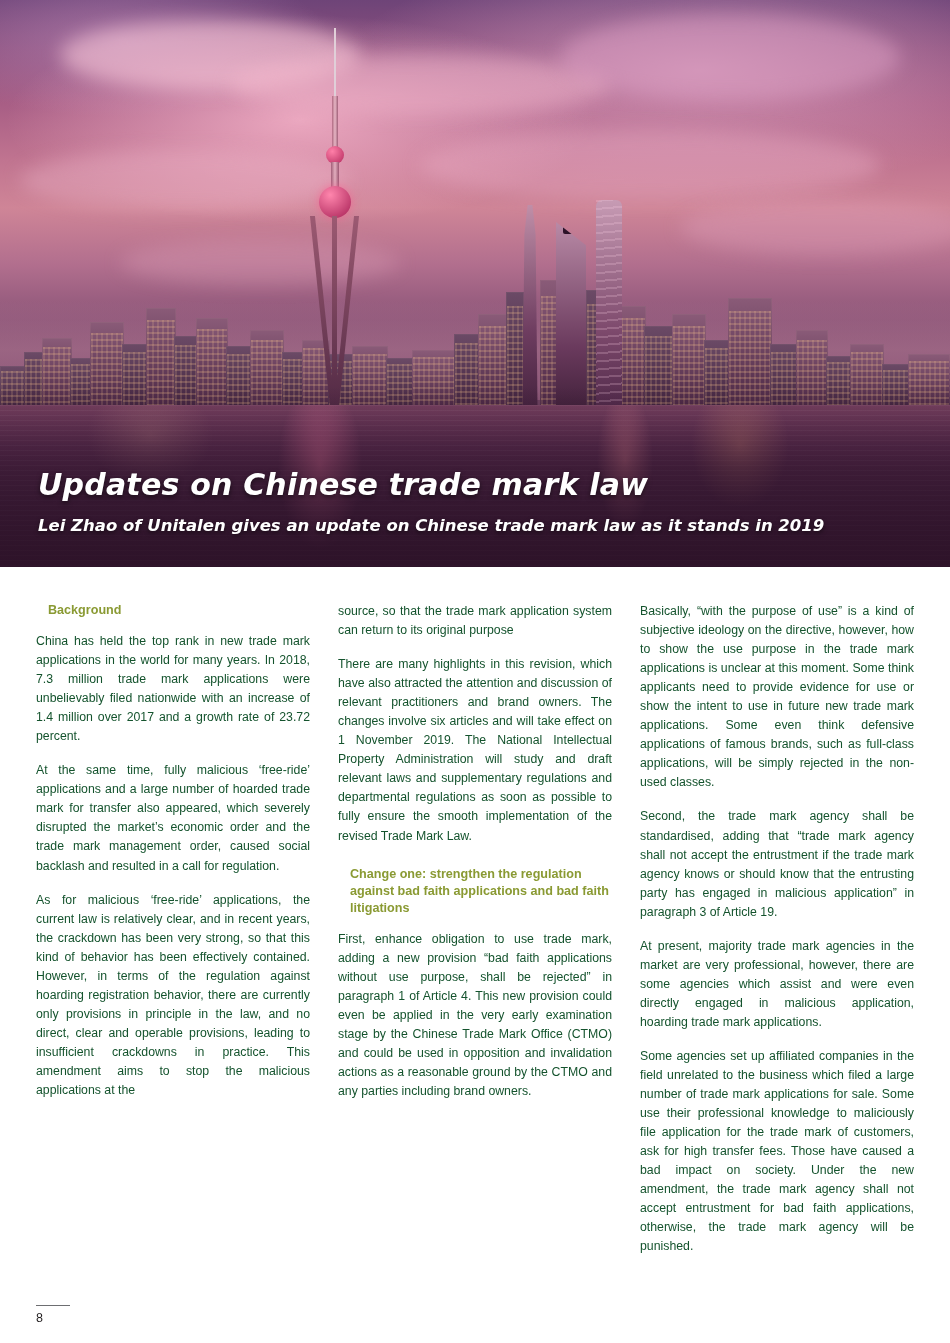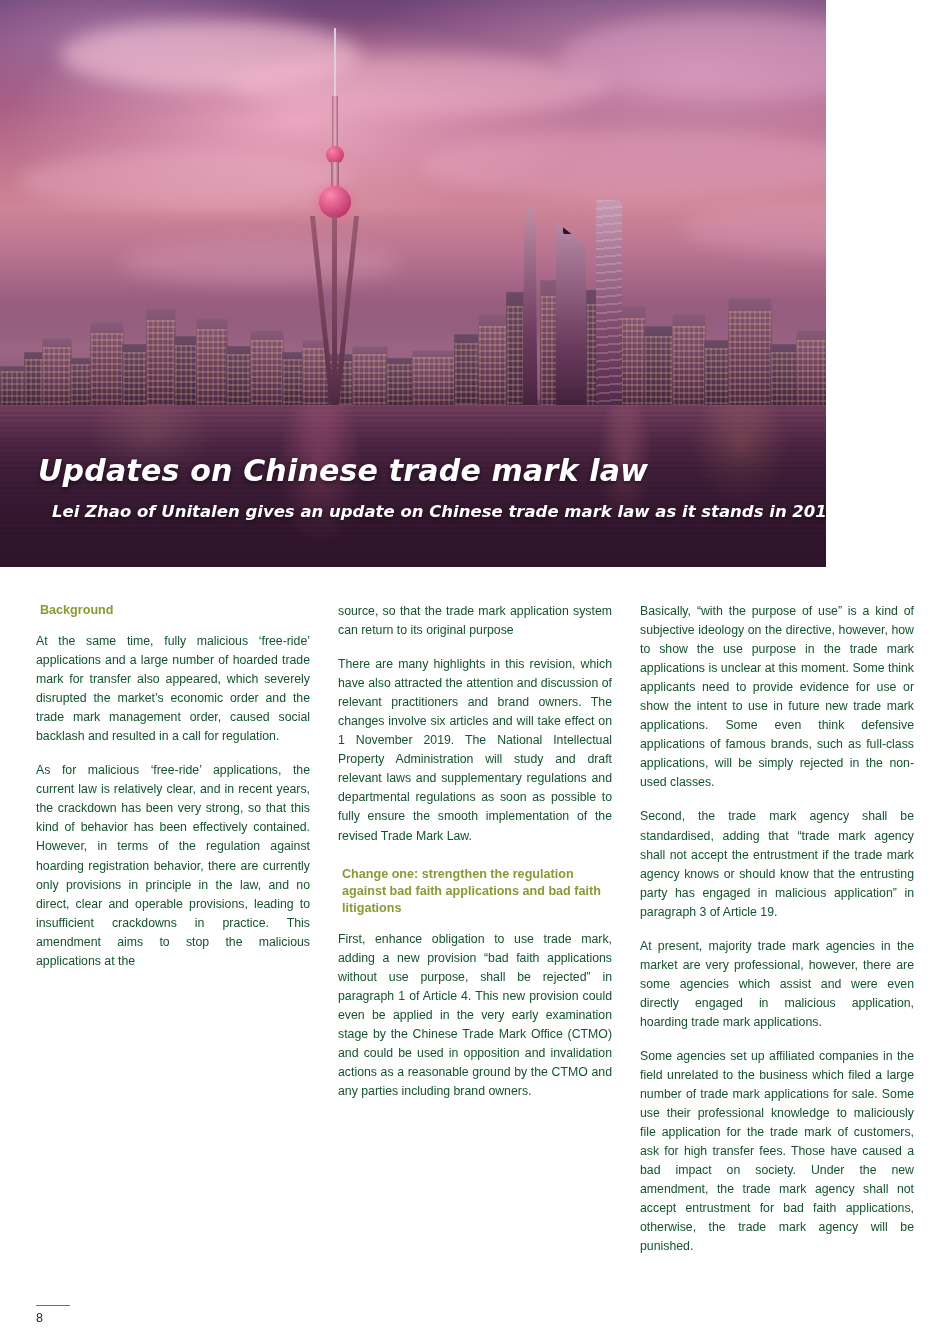--- a/index.html
+++ b/index.html
@@ -11,21 +11,21 @@
     width: 950px;
     height: 1343px;
     font-family: "Liberation Sans", sans-serif;
     position: relative;
     overflow: hidden;
   }
 
   
   .hero {
     position: relative;
-    width: 826px;
+    width: 950px;
     height: 567px;
     overflow: hidden;
     background: #2b1030;
   }
   
   .sky {
     position: absolute;
     left: 0; top: 0;
     width: 950px; height: 400px;
     background:
@@ -163,21 +163,21 @@
     font-size: 30px;
     letter-spacing: 0.2px;
     margin: 0 0 14px 0;
     text-shadow: 0 2px 5px rgba(0,0,0,0.55);
   }
   .hero-sub {
     font-family: "DejaVu Sans", sans-serif;
     font-style: italic;
     font-weight: bold;
     font-size: 16.5px;
-    margin: 14px;
+    margin: 0;
     text-shadow: 0 2px 4px rgba(0,0,0,0.5);
   }
 
   
   .page-body {
     position: absolute;
     left: 0;
     top: 567px;
     width: 950px;
     height: 776px;
@@ -191,21 +191,21 @@
     display: flex;
     gap: 28px;
   }
   .col { width: 274px; }
 
   .sec-head {
     color: #8a9a33;
     font-size: 12.6px;
     font-weight: bold;
     line-height: 1.35;
-    margin: 0 0 13px 4px;
+    margin: 0 0 13px 12px;
   }
   .sec-head.spaced { margin-top: 20px; }
   p.body {
     margin: 0 0 15px 0;
     font-size: 12.3px;
     line-height: 1.55;
     color: #14532d;
     text-align: justify;
     hyphens: auto;
   }
@@ -297,20 +297,21 @@
     <h1 class="hero-title">Updates on Chinese trade mark law</h1>
     <p class="hero-sub">Lei Zhao of Unitalen gives an update on Chinese trade mark law as it stands in 2019</p>
   </div>
 </div>
 
 <div class="page-body">
   <div class="columns">
 
     <div class="col">
       <h2 class="sec-head">Background</h2>
+      <p class="body">China has held the top rank in new trade mark applications in the world for many years. In 2018, 7.3 million trade mark applications were unbelievably filed nationwide with an increase of 1.4 million over 2017 and a growth rate of 23.72 percent.</p>
       <p class="body">At the same time, fully malicious ‘free-ride’ applications and a large number of hoarded trade mark for transfer also appeared, which severely disrupted the market’s economic order and the trade mark management order, caused social backlash and resulted in a call for regulation.</p>
       <p class="body">As for malicious ‘free-ride’ applications, the current law is relatively clear, and in recent years, the crackdown has been very strong, so that this kind of behavior has been effectively contained. However, in terms of the regulation against hoarding registration behavior, there are currently only provisions in principle in the law, and no direct, clear and operable provisions, leading to insufficient crackdowns in practice. This amendment aims to stop the malicious applications at the</p>
     </div>
 
     <div class="col">
       <p class="body">source, so that the trade mark application system can return to its original purpose</p>
       <p class="body">There are many highlights in this revision, which have also attracted the attention and discussion of relevant practitioners and brand owners. The changes involve six articles and will take effect on 1 November 2019. The National Intellectual Property Administration will study and draft relevant laws and supplementary regulations and departmental regulations as soon as possible to fully ensure the smooth implementation of the revised Trade Mark Law.</p>
       <h2 class="sec-head spaced">Change one: strengthen the regulation against bad faith applications and bad faith litigations</h2>
       <p class="body">First, enhance obligation to use trade mark, adding a new provision “bad faith applications without use purpose, shall be rejected” in paragraph 1 of Article 4. This new provision could even be applied in the very early examination stage by the Chinese Trade Mark Office (CTMO) and could be used in opposition and invalidation actions as a reasonable ground by the CTMO and any parties including brand owners.</p>
     </div>

